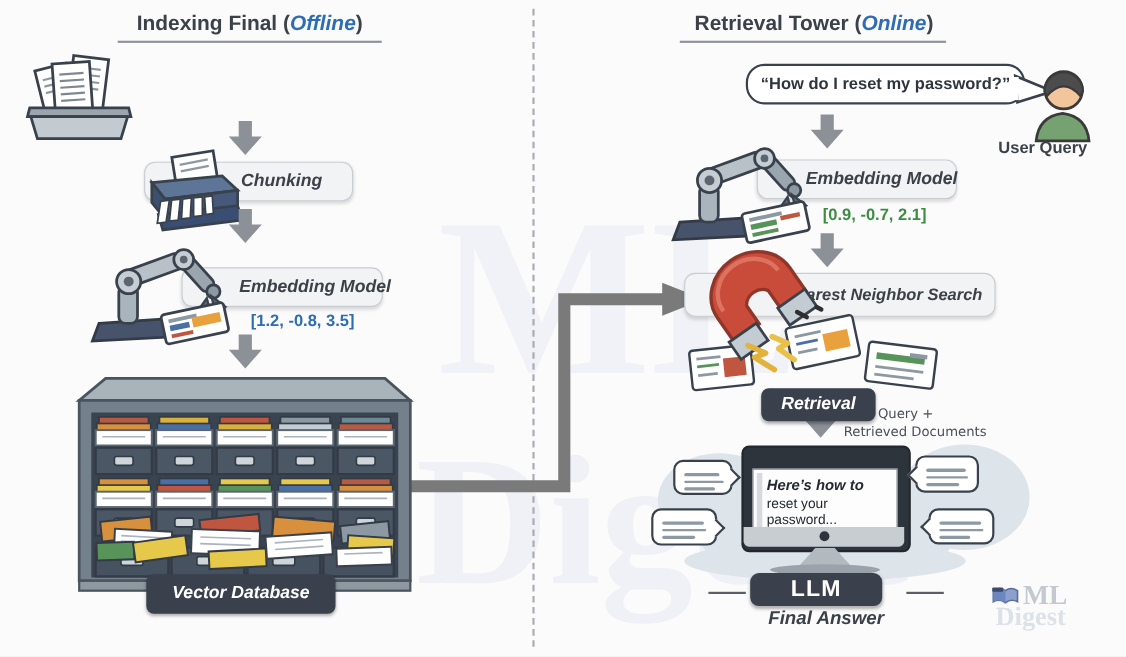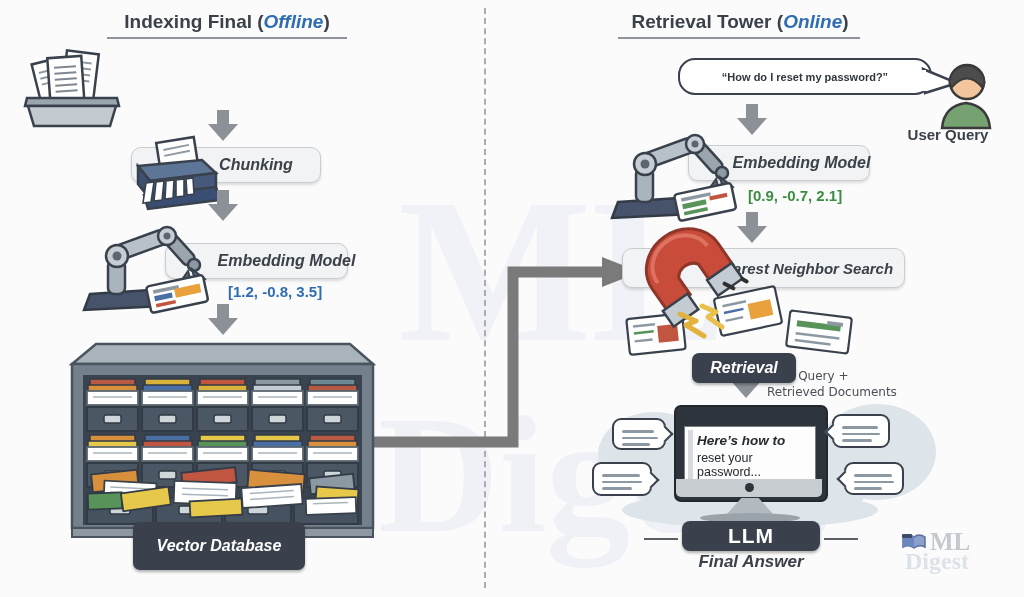--- a/index.html
+++ b/index.html
@@ -32,21 +32,21 @@
     display:flex;align-items:center;justify-content:center;
     font-weight:bold;font-style:italic;font-size:16px;box-shadow:0 2px 3px rgba(0,0,0,.3);white-space:nowrap;}
   
   svg.icon{z-index:3;position:absolute;overflow:visible;}
   .vec{z-index:3;font-weight:bold;font-size:15px;white-space:nowrap;}
   .vec-blue{color:var(--accent_blue,#2e6db4);}
   .vec-green{color:var(--vector_green,#3c8d42);text-align:center;}
   
   .query-bubble{z-index:3;background:#fff;border:2px solid #3a414d;border-radius:17px;
     display:flex;align-items:center;justify-content:center;
-    font-weight:bold;font-size:11px;color:#2f353d;white-space:nowrap;}
+    font-weight:bold;font-size:15px;color:#2f353d;white-space:nowrap;}
   .side-label{z-index:3;font-weight:bold;font-size:15px;color:#3b4149;text-align:center;white-space:nowrap;}
   
   .note{z-index:3;font-family:"DejaVu Sans",sans-serif;font-size:12px;color:#4a4f55;line-height:16px;white-space:nowrap;}
   
   .blob{z-index:1;background:#dde4ea;border-radius:50%;}
   .monitor-frame{z-index:3;background:#2e343c;border:2px solid #23282e;border-radius:7px;}
   .monitor-screen{z-index:4;background:#fdfdfd;border:1px solid #777e86;padding:6px 4px 0 12px;overflow:hidden;}
   .monitor-screen .scrollbar{position:absolute;left:3px;top:3px;bottom:3px;width:5px;background:#d7dbdf;}
   .screen-l1{font-weight:bold;font-style:italic;font-size:13.5px;color:#24292f;}
   .screen-l2{font-size:12.5px;color:#24292f;margin-top:3px;}
@@ -312,21 +312,21 @@
       </g>
     <g transform="rotate(4 267 164)">
         <rect x="246" y="156" width="42" height="16" fill="#e6c84a" stroke="#323b46" stroke-width="1.8"></rect>
       </g>
     <g transform="rotate(-2 261 174)">
         <rect x="236" y="166" width="50" height="16" fill="#fff" stroke="#39424c" stroke-width="1.8"></rect>
         <line x1="243" y1="171" x2="278" y2="171" stroke="#aab4bc" stroke-width="1.5"></line>
       </g>
     <rect x="2" y="196" width="301" height="9" fill="#8d98a1" stroke="#49545e" stroke-width="2"></rect>
   </svg>
-  <div class="abs dark-label" style="left:133px;top:522px;width:172px;height:48px;">
+  <div class="abs dark-label" style="left:133px;top:522px;width:172px;height:36px;">
     <span>Vector Database</span>
   </div>
 
   <svg class="icon" style="left:356px;top:252px;z-index:2;" width="292" height="206" viewBox="0 0 292 206">
     <path d="M14,190 H157 V20 H248" fill="none" stroke="#7a7a7a" stroke-width="11"></path>
     <polygon points="246,5 284,20 246,35" fill="#7a7a7a"></polygon>
   </svg>
 
   <div class="abs tower-title" style="left:590px;top:11px;">
     <span>Retrieval Tower (</span><span class="hl">Online</span><span>)</span>
@@ -465,21 +465,21 @@
       <div class="ln" style="width:36px"></div>
       <div class="ln" style="width:38px"></div>
       <div class="ln" style="width:30px"></div>
     </div>
   <div class="abs mini-bubble tail-l" style="left:844px;top:462px;width:60px;height:33px;">
       <div class="ln" style="width:38px"></div>
       <div class="ln" style="width:40px"></div>
       <div class="ln" style="width:28px"></div>
     </div>
 
-  <div class="abs llm-box" style="left:682px;top:521px;width:138px;height:30px;">
+  <div class="abs llm-box" style="left:682px;top:521px;width:120px;height:30px;">
     <span>LLM</span>
   </div>
   <div class="abs llm-line" style="left:644px;top:538px;width:34px;"></div>
   <div class="abs llm-line" style="left:824px;top:538px;width:34px;"></div>
   <div class="abs final-answer" style="left:680px;top:552px;width:142px;">Final Answer</div>
 
   <div class="abs logo-row" style="left:901px;top:528px;">
     <svg width="26" height="20" viewBox="0 0 26 20">
       <path d="M2,5 Q8,1 13,5 Q18,1 24,5 V15 Q18,12 13,16 Q8,12 2,15 Z" fill="#8ba0cc" stroke="#5b6f9e" stroke-width="1.5"></path>
       <path d="M2,5 Q8,1 13,5 V16 Q8,12 2,15 Z" fill="#6c87c0"></path>

